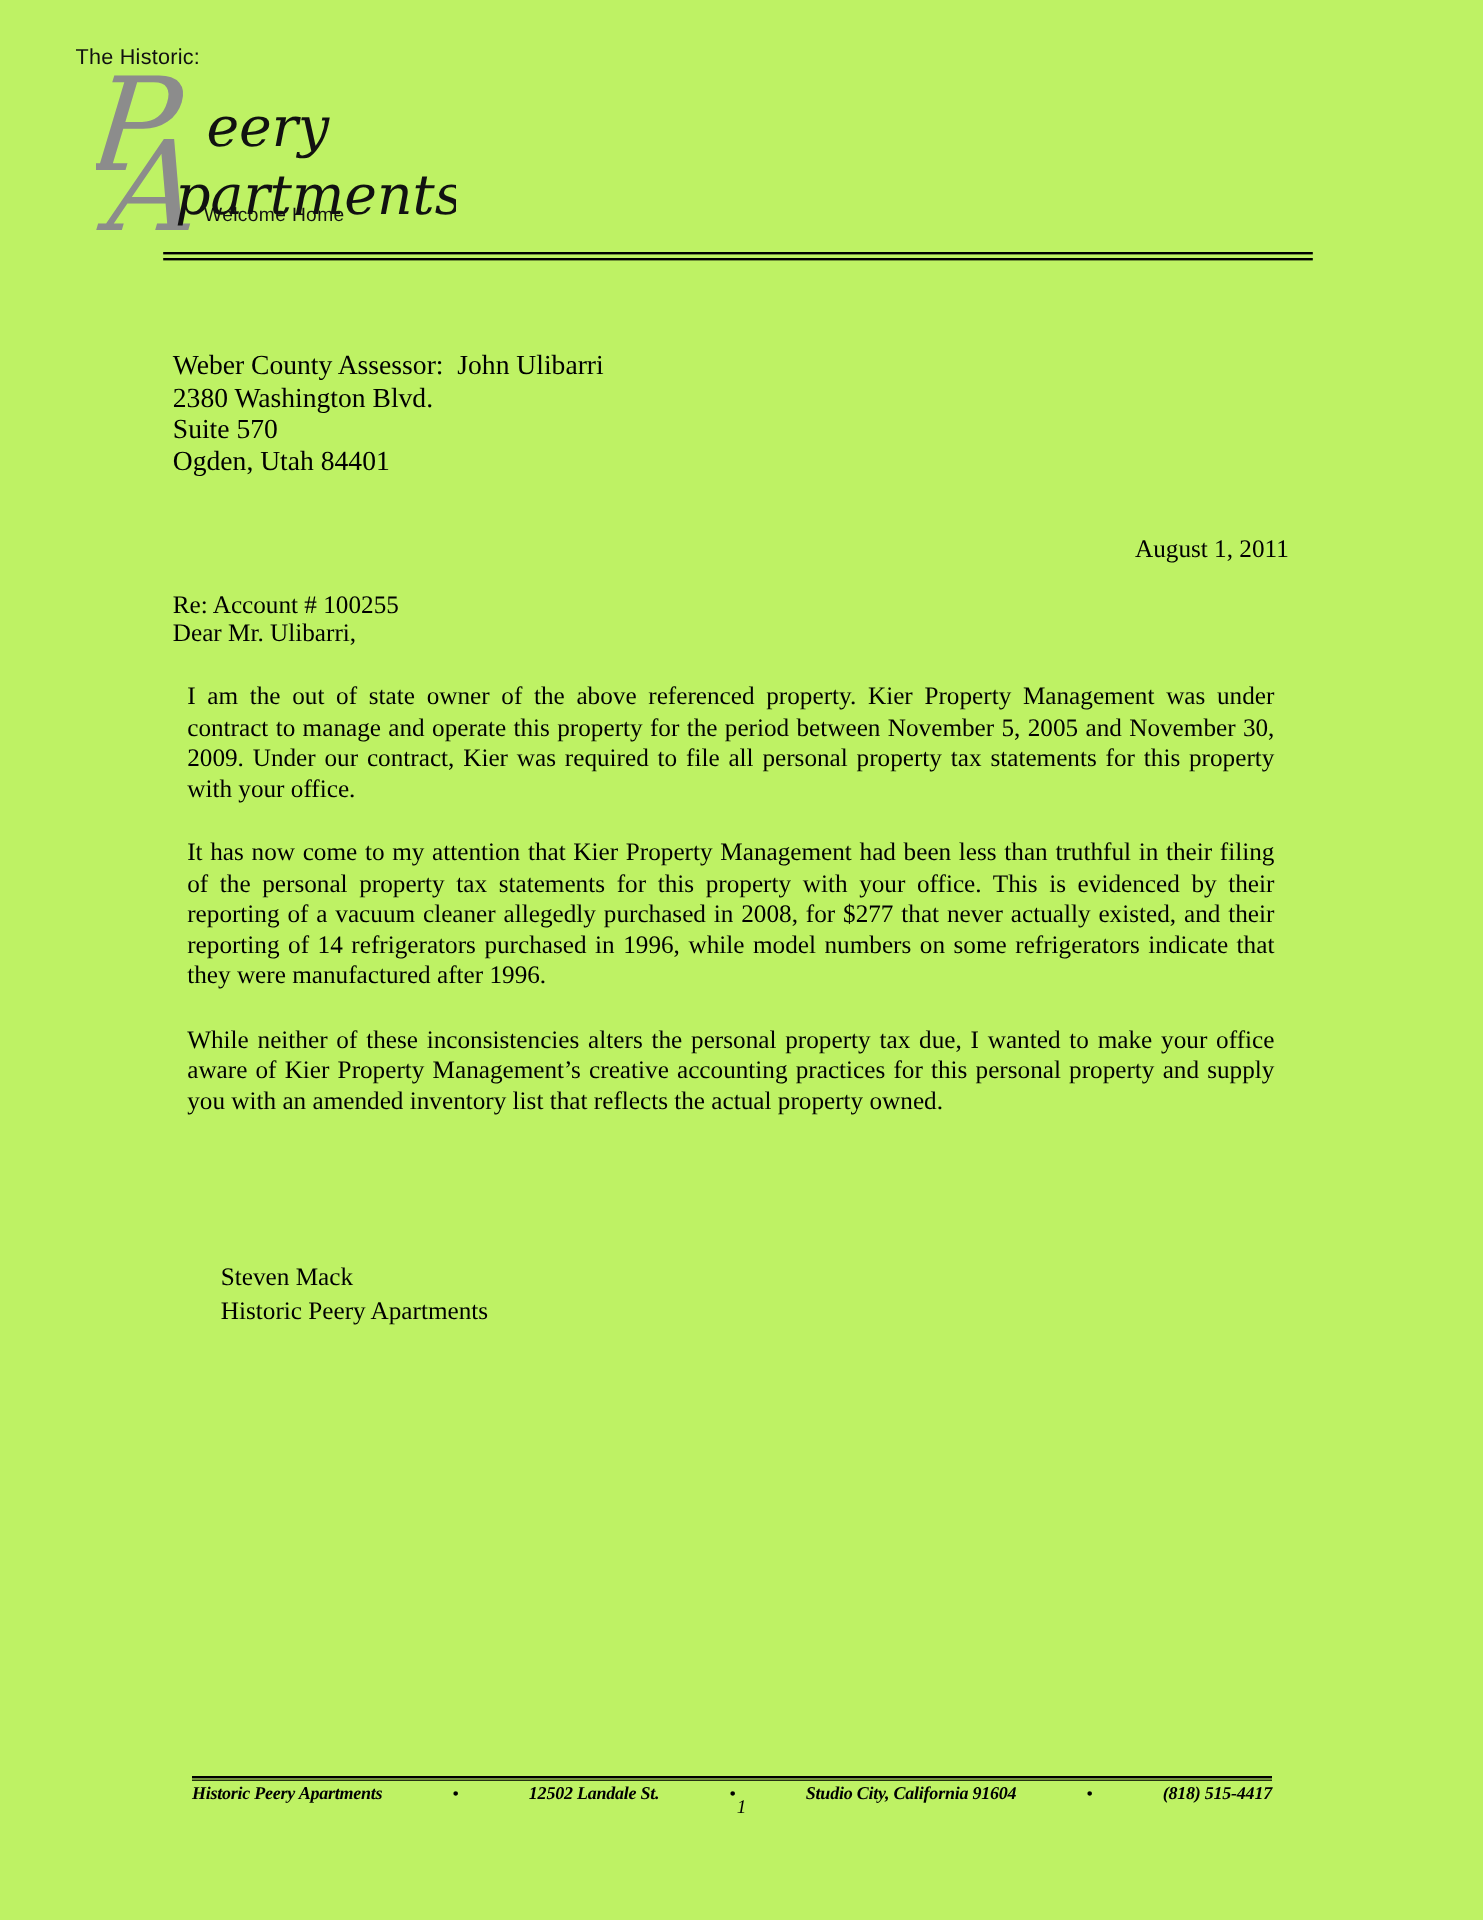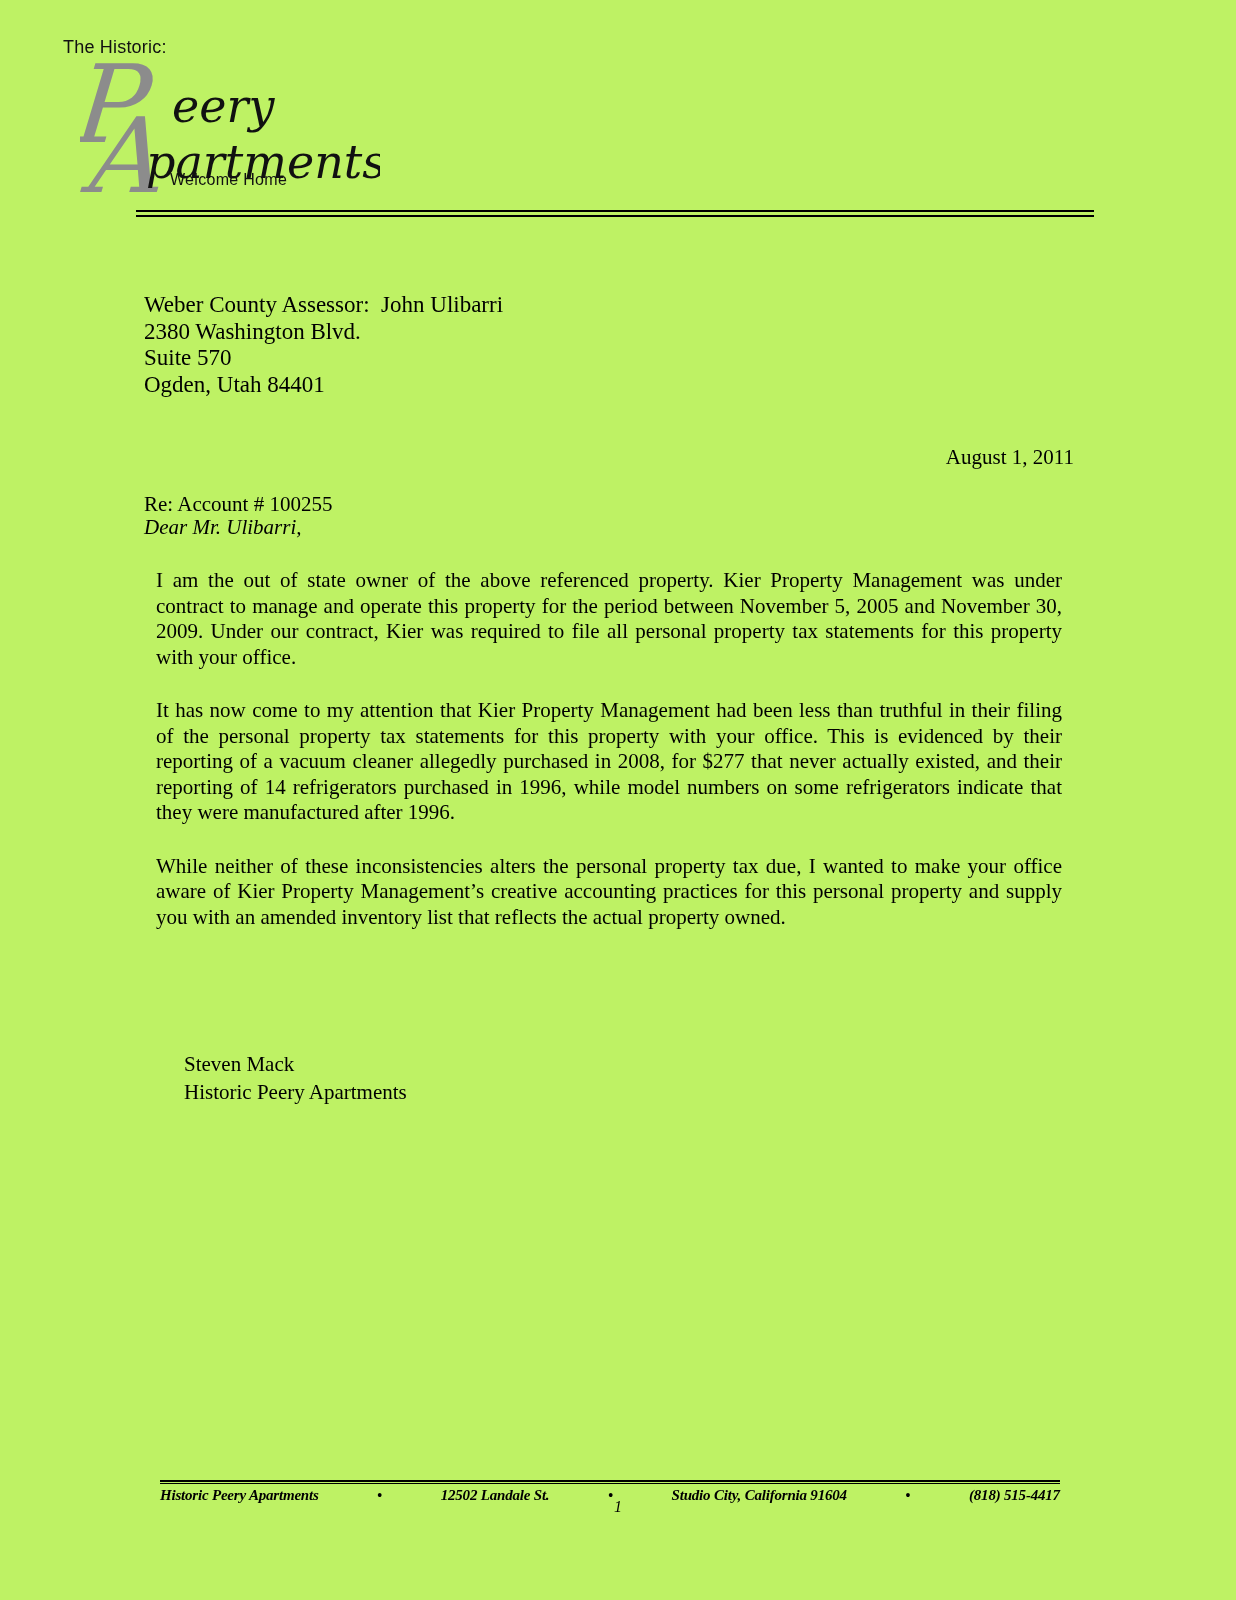--- a/index.html
+++ b/index.html
@@ -94,21 +94,20 @@
     line-height: 26px;
     height: 26px;
   }
   .ref-account { position: absolute; left: 0; top: 15px; margin-top: 32px; }
   .ref-date { position: absolute; right: 0; top: 0; }
 
   .salutation {
     margin-top: 44px;
     font-size: 21px;
     line-height: 26px;
-    font-style: italic;
   }
 
   p.para {
     margin: 12px;
     margin-top: 28px;
     font-size: 21px;
     line-height: 25.5px;
     text-align: justify;
     text-justify: inter-word;
   }

